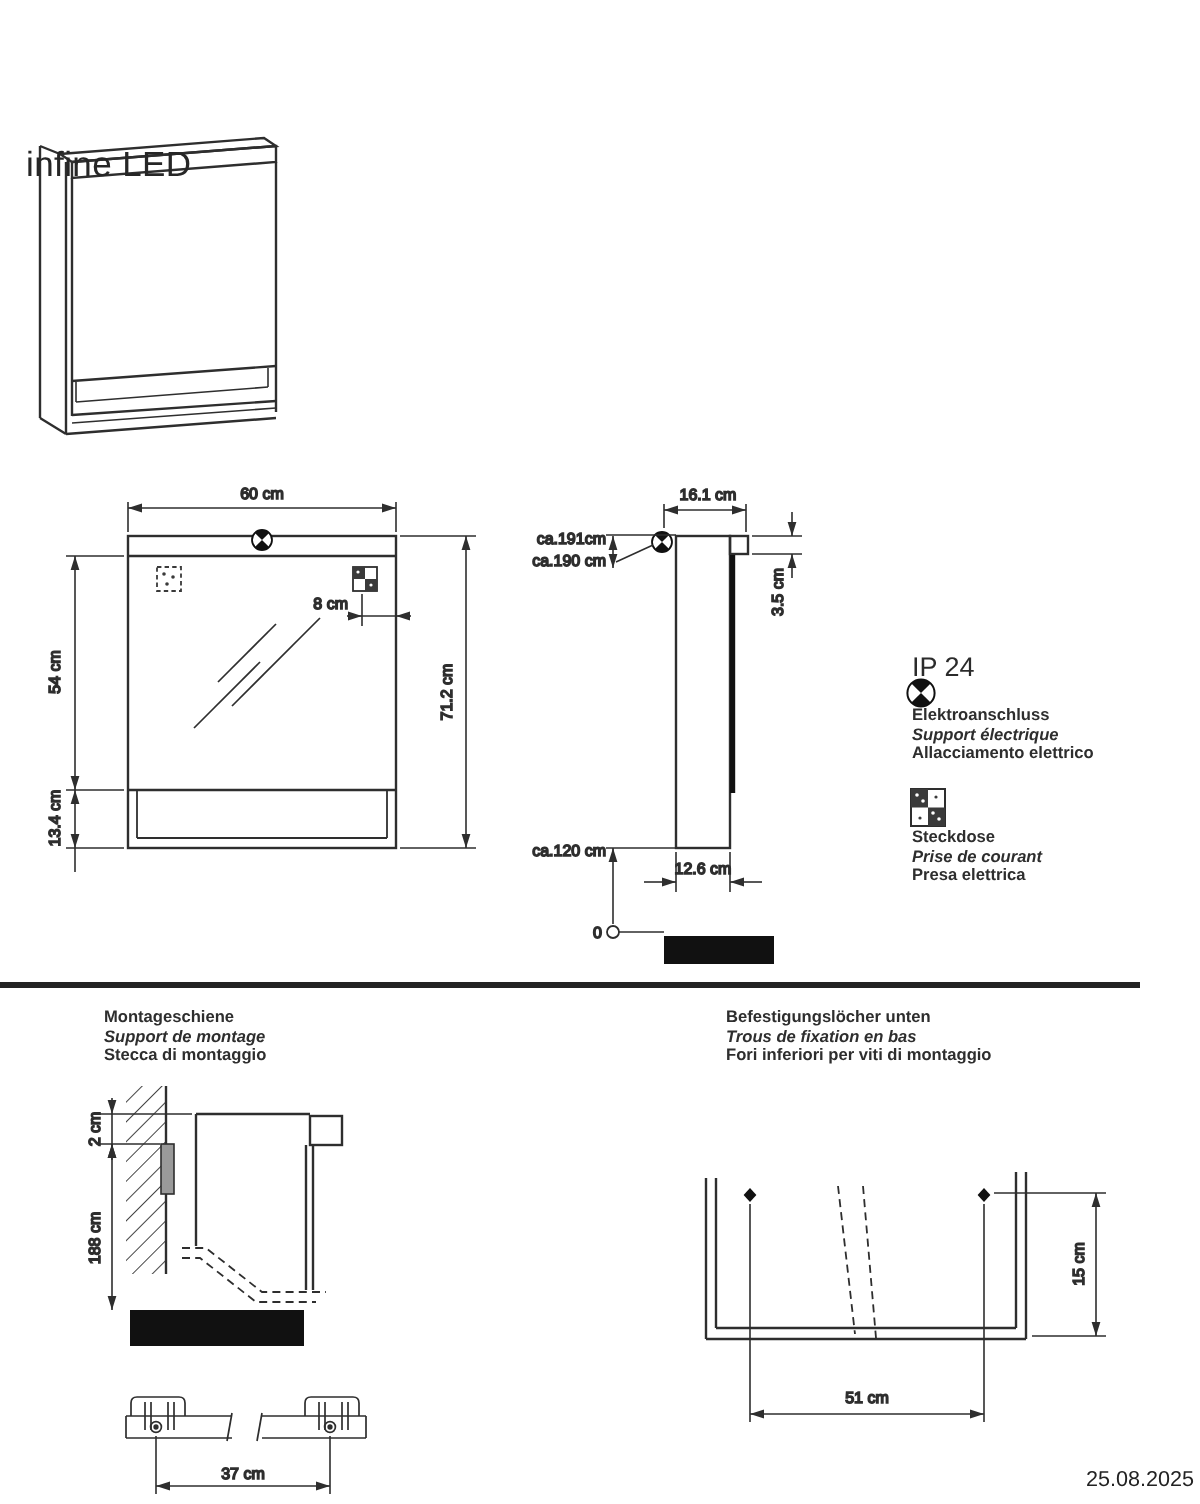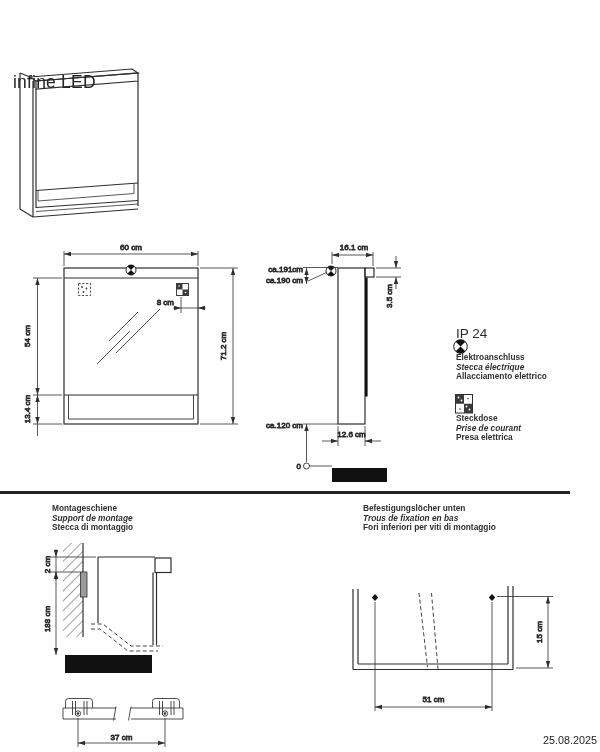--- a/index.html
+++ b/index.html
@@ -252,21 +252,21 @@
     <text transform="translate(542,632) rotate(-90)" text-anchor="middle" font-size="7.5">15 cm</text>
   </g>
 </svg>
 
   <div id="page-title" class="abs">infine LED</div>
 
   <div id="ip-rating" class="abs">IP 24</div>
 
   <div id="electro-label" class="abs tri-label">
     <div>Elektroanschluss</div>
-    <div class="it">Stecca électrique</div>
+    <div class="it">Support électrique</div>
     <div>Allacciamento elettrico</div>
   </div>
 
   <div id="socket-label" class="abs tri-label">
     <div>Steckdose</div>
     <div class="it">Prise de courant</div>
     <div>Presa elettrica</div>
   </div>
 
   <div id="section-divider" class="abs"></div>

